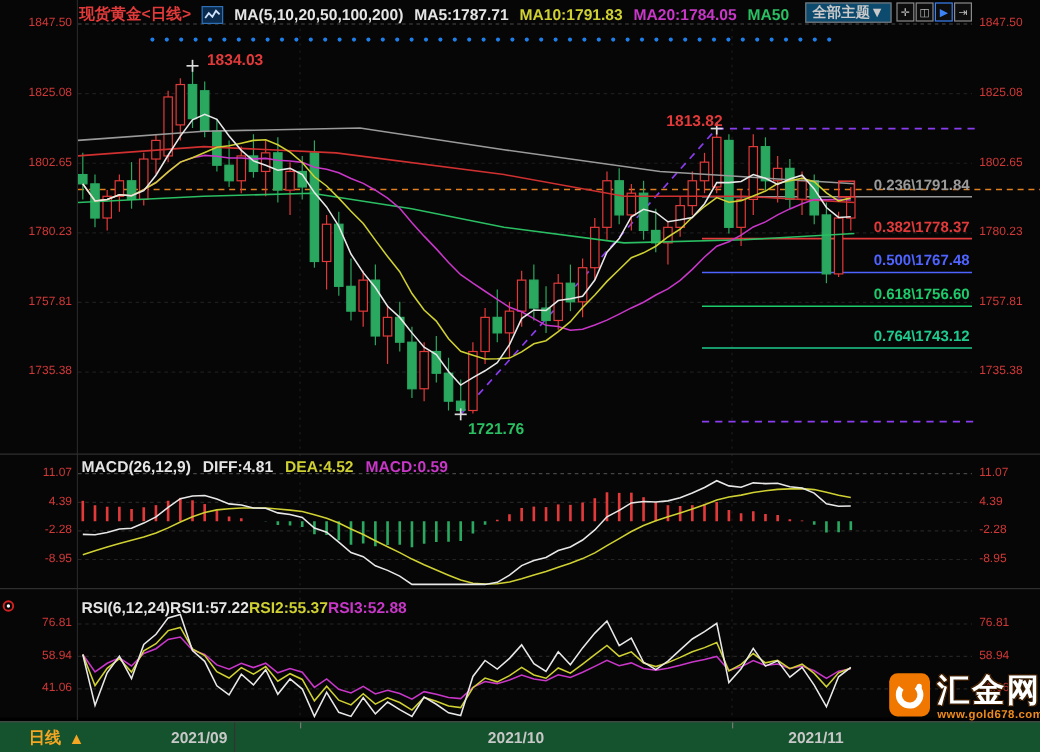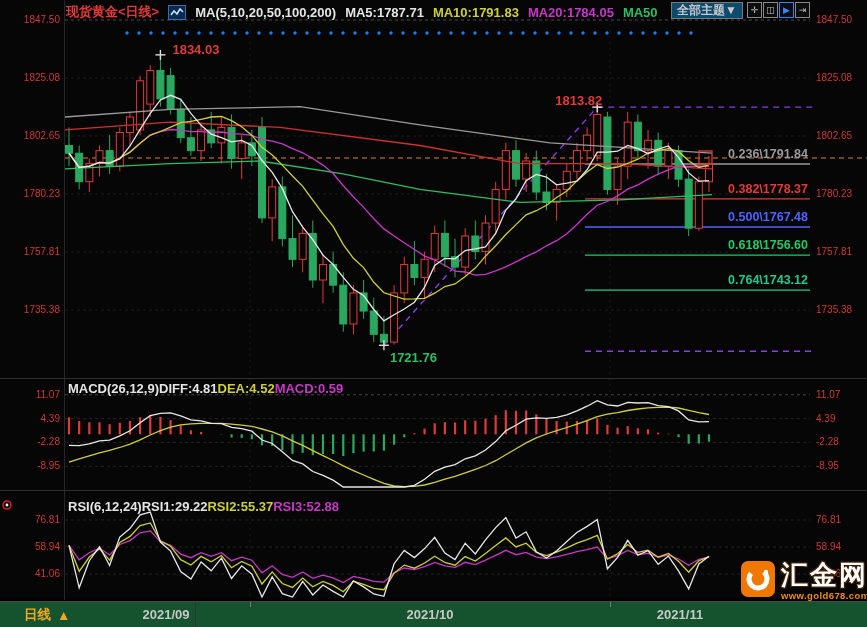--- a/index.html
+++ b/index.html
@@ -17,21 +17,21 @@
     background:#0c4a6e;color:#c9c9c9;font-size:12px;font-weight:700;text-align:center;
     line-height:15px;z-index:6;cursor:pointer}
   #toolbar{position:absolute;top:2px;left:747px;display:flex;gap:1px;z-index:6}
   .tool-btn{width:15px;height:16px;border:1px solid #8a8a8a;color:#bdbdbd;font-size:9px;
     line-height:14px;text-align:center;background:#0d0d0d;cursor:pointer}
   .tool-btn.active{border-color:#3b82f6;color:#3b82f6}
   .hlabel{position:absolute;font-size:10px;font-weight:400;color:#d03838;line-height:14px}
   .fib-label{position:absolute;font-size:12.5px;font-weight:700;white-space:nowrap;
     text-align:right;width:110px}
   .anno{position:absolute;font-size:13px;font-weight:700;white-space:nowrap}
-  #macd-header{position:absolute;top:381px;left:68px;display:flex;font-size:13px;
+  #macd-header{position:absolute;top:381px;left:68px;display:flex;gap:10px;font-size:13px;
     font-weight:700;white-space:nowrap;z-index:5}
   #rsi-header{position:absolute;top:499px;left:68px;display:flex;font-size:13px;
     font-weight:700;white-space:nowrap;z-index:5}
   #bottombar{position:absolute;left:0;top:601px;width:867px;height:26px;background:#14532d;
     border-top:1px solid #4a4a4a}
   #tab-daily{position:absolute;left:24px;top:4px;font-size:13.5px;font-weight:700;
     color:#f5a623;cursor:pointer;display:flex;gap:6px;align-items:center}
   #tab-sep{position:absolute;left:195px;top:0;width:1px;height:26px;background:#333}
   .month-label{position:absolute;top:5px;transform:translateX(-50%);font-size:13px;
     font-weight:700;color:#c8c8c8}
@@ -384,21 +384,21 @@
 
   <div id="macd-header">
     <span class="t-white">MACD(26,12,9)</span>
     <span class="t-white">DIFF:4.81</span>
     <span class="t-yellow">DEA:4.52</span>
     <span class="t-magenta">MACD:0.59</span>
   </div>
 
   <div id="rsi-header">
     <span class="t-white">RSI(6,12,24)</span>
-    <span class="t-white">RSI1:29.22</span>
+    <span class="t-white">RSI1:57.22</span>
     <span class="t-yellow">RSI2:55.37</span>
     <span class="t-magenta">RSI3:52.88</span>
   </div>
 
   <div id="overlay">
       <div class="hlabel" style="left: 2px; top: 12.9995px; color: rgb(208, 56, 56); width: 58px; text-align: right;">1847.50</div>
       <div class="hlabel" style="left: 816px; top: 12.9995px; color: rgb(208, 56, 56);">1847.50</div>
       <div class="hlabel" style="left: 2px; top: 71px; color: rgb(208, 56, 56); width: 58px; text-align: right;">1825.08</div>
       <div class="hlabel" style="left: 816px; top: 71px; color: rgb(208, 56, 56);">1825.08</div>
       <div class="hlabel" style="left: 2px; top: 129.026px; color: rgb(208, 56, 56); width: 58px; text-align: right;">1802.65</div>

